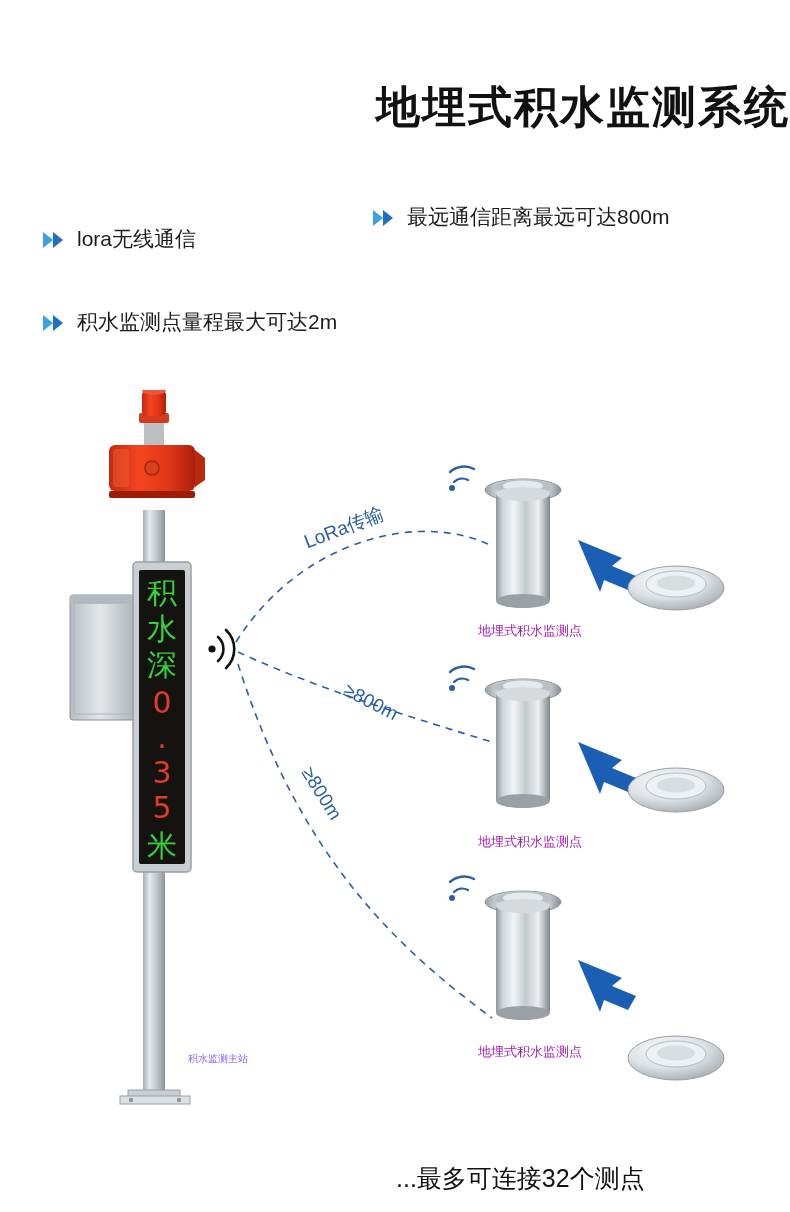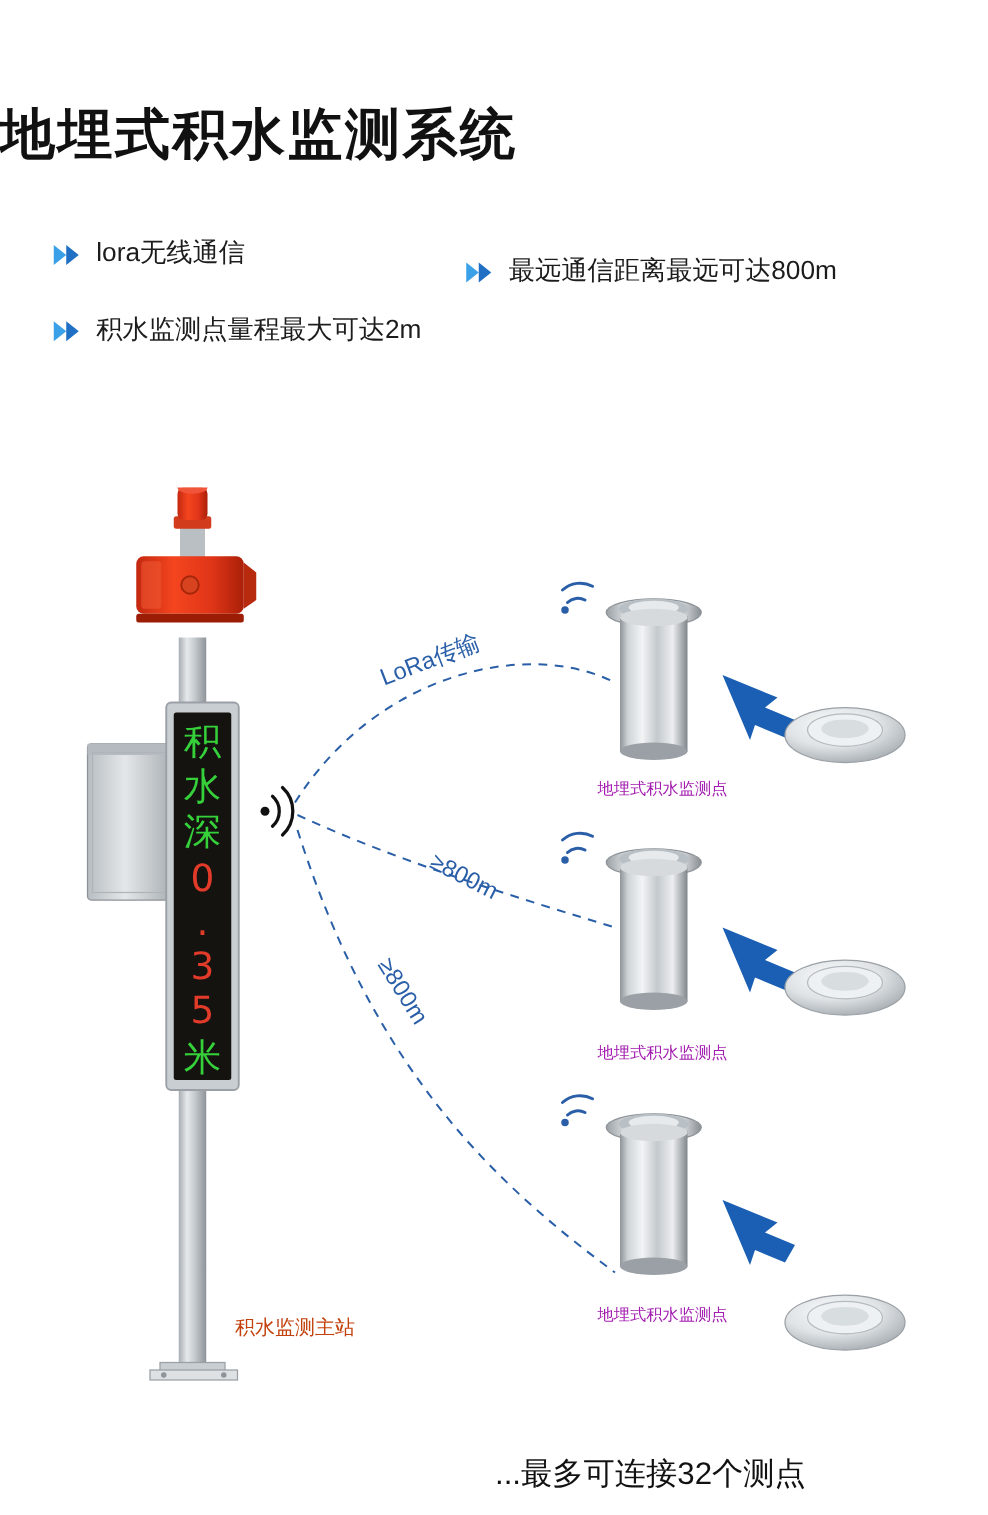--- a/index.html
+++ b/index.html
@@ -15,21 +15,21 @@
     color: #1a1a1a;
     overflow: hidden;
   }
 
   
   .title {
     position: absolute;
     top: 78px;
     left: 0;
     width: 790px;
-    text-align: left;
+    text-align: right;
     font-size: 44px;
     font-weight: bold;
     letter-spacing: 2px;
     color: #111111;
     font-family: "DejaVu Sans", "Liberation Sans", sans-serif;
   }
 
   
   .features {
     position: absolute;
@@ -41,21 +41,21 @@
     display: flex;
     align-items: flex-start;
     margin-bottom: 22px;
   }
   .feat {
     display: flex;
     align-items: center;
     font-size: 21px;
     color: #1c1c1c;
   }
-  .feat.col1 { width: 330px; }
+  .feat.col1 { width: 330px; margin-top: 36px; }
   .feat.col2 { width: 370px; margin-top: 14px; }
   .bullet {
     flex: 0 0 auto;
     width: 26px;
     height: 20px;
     margin-right: 9px;
     position: relative;
     top: 1px;
   }
   .bullet svg { display: block; }
@@ -75,22 +75,22 @@
   }
 
   .lbl {
     position: absolute;
     font-size: 13px;
     color: #a21caf;
     white-space: nowrap;
   }
   .lbl-main {
     position: absolute;
-    font-size: 16px;
-    color: #c2410c;
+    font-size: 10px;
+    color: #8b5cf6;
     white-space: nowrap;
     font-family: Liberation Serif, serif;
   }
   .arc-label {
     position: absolute;
     font-size: 19px;
     color: #2a5fa8;
     white-space: nowrap;
     font-weight: normal;
   }

